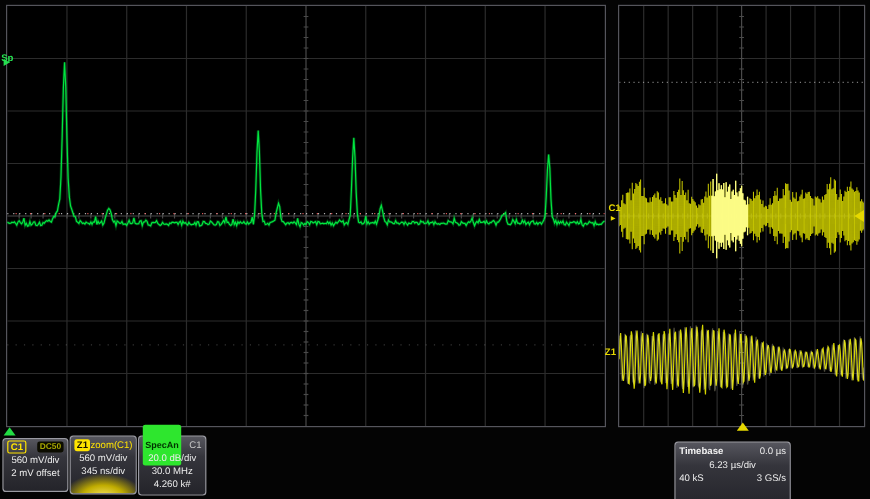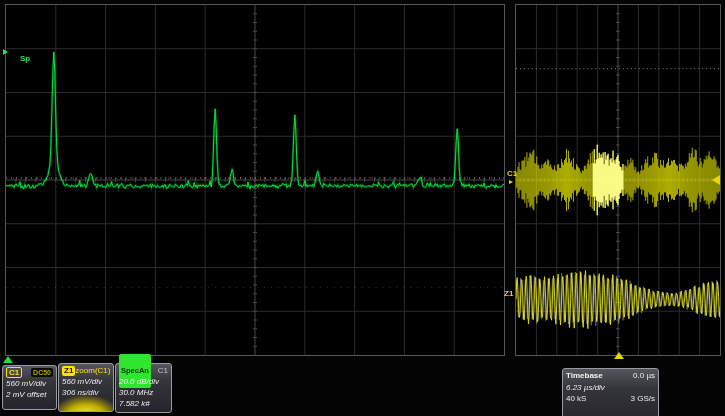--- a/index.html
+++ b/index.html
@@ -5,41 +5,41 @@
   html,body{margin:0;padding:0;background:#000;}
   body{width:725px;height:416px;overflow:hidden;font-family:"Liberation Sans",sans-serif;}
   .screen{position:relative;width:725px;height:416px;background:#040404;}
 
   .grid{position:absolute;top:4px;border:1px solid #55555c;background:#000;}
   .grid.left{left:5px;width:498px;height:350px;}
   .grid.right{left:515px;width:204px;height:350px;}
   .grid svg{position:absolute;left:0;top:0;}
 
   .marker{position:absolute;font-size:8px;font-weight:bold;line-height:9px;}
-  .sp-marker{left:1px;top:54px;color:#25e050;margin-left:19px;}
+  .sp-marker{left:1px;top:44px;color:#25e050;}
   .sp-arrow{position:absolute;left:3px;top:49px;width:0;height:0;
     border-top:3px solid transparent;border-bottom:3px solid transparent;border-left:5px solid #25e050;}
   .c1-marker{left:507px;top:169px;color:#e6d800;}
   .c1-arrow{position:absolute;left:509px;top:180px;width:0;height:0;
     border-top:2px solid transparent;border-bottom:2px solid transparent;border-left:4px solid #e6d800;}
   .z1-marker{left:504px;top:289px;color:#e6d800;}
 
   .tri-up{position:absolute;width:0;height:0;border-left:5px solid transparent;
     border-right:5px solid transparent;border-bottom:7px solid #e6d800;}
   .tri-up.green{border-bottom-color:#22dd44;}
   .trig-time{left:614px;top:352px;}
   .gnd{left:3px;top:356px;}
   .trig-level{position:absolute;left:712px;top:175px;width:0;height:0;
     border-top:5px solid transparent;border-bottom:5px solid transparent;border-right:8px solid #e6d800;}
 
   .dbox{position:absolute;border:1px solid #9a9aa2;border-radius:3px;box-sizing:border-box;
     background:linear-gradient(180deg,#56565e,#35353c 35%,#24242a);
     color:#ececec;font-size:8px;padding:1px 3px;}
   .dbox .hdr{display:flex;justify-content:space-between;align-items:center;height:11px;}
-  .dbox .row{text-align:left;line-height:11px;white-space:nowrap;font-style:italic;}
+  .dbox .row{text-align:center;line-height:11px;white-space:nowrap;}
   .dbox .rowlr{display:flex;justify-content:space-between;line-height:12px;white-space:nowrap;}
 
   .c1box{left:2px;top:365px;width:55px;height:45px;}
   .z1box{left:58px;top:363px;width:56px;height:49px;
     background:radial-gradient(ellipse 85% 60% at 50% 110%, #ffee70 0%, #c0ac00 40%, rgba(80,70,0,0) 75%),
                linear-gradient(180deg,#56565e,#35353c 35%,#24242a);}
   .specbox{left:115px;top:363px;width:57px;height:50px;}
   .tbbox{left:562px;top:368px;width:97px;height:56px;}
   .trbox{left:661px;top:368px;width:62px;height:44px;}
 
@@ -303,31 +303,31 @@
     <div class="row">560 mV/div</div>
     <div class="row">2 mV offset</div>
   </div>
 
   <div class="dbox z1box">
     <div class="hdr">
       <span class="lab-z1">Z1</span>
       <span class="src-y">zoom(C1)</span>
     </div>
     <div class="row">560 mV/div</div>
-    <div class="row">306 ns/div</div>
+    <div class="row">345 ns/div</div>
   </div>
 
   <div class="dbox specbox">
     <div class="hdr">
       <span class="lab-spec">SpecAn</span>
       <span class="src-g">C1</span>
     </div>
     <div class="row">20.0 dB/div</div>
     <div class="row">30.0 MHz</div>
-    <div class="row">7.582 k#</div>
+    <div class="row">4.260 k#</div>
   </div>
 
   <div class="dbox tbbox">
     <div class="rowlr">
       <span class="hdr-lab">Timebase</span>
       <span>0.0 µs</span>
     </div>
     <div class="row">6.23 µs/div</div>
     <div class="rowlr">
       <span>40 kS</span>

